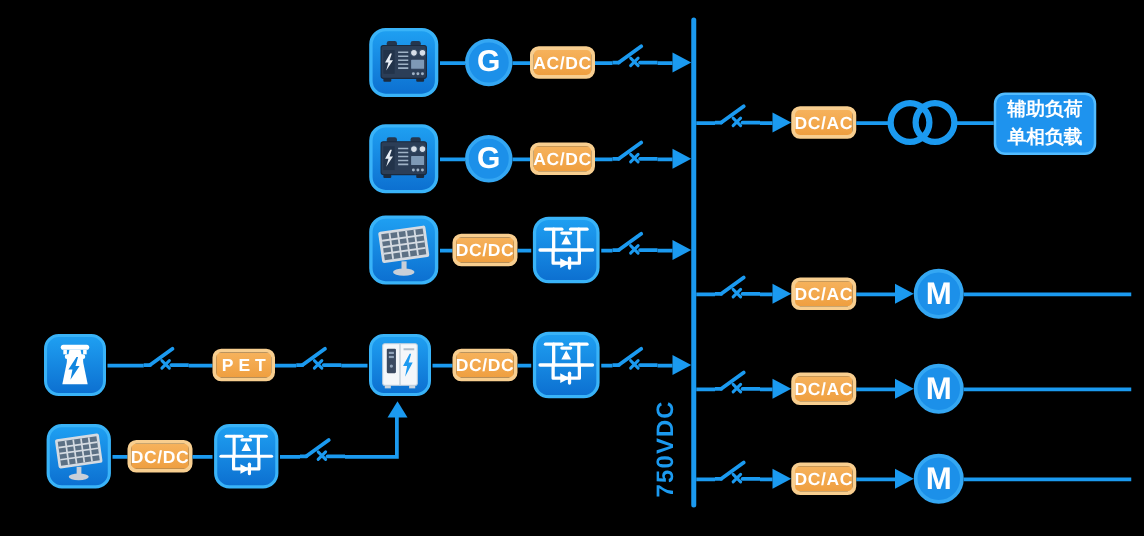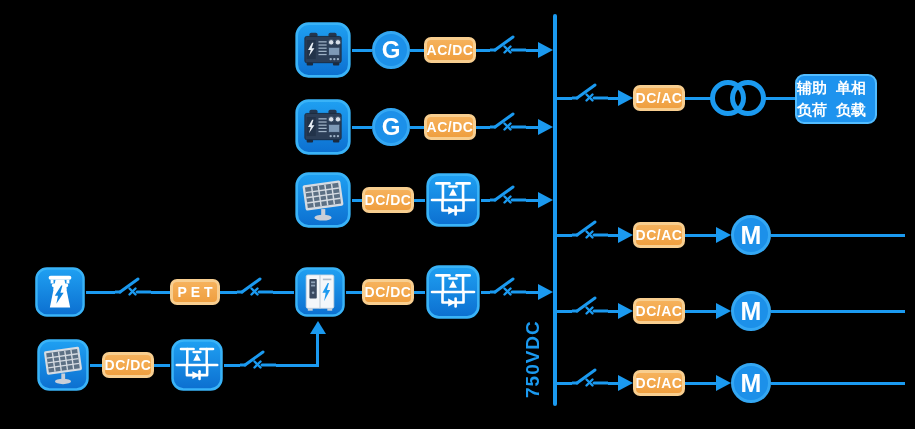--- a/index.html
+++ b/index.html
@@ -40,21 +40,21 @@
   .obox.pet{width:50px;letter-spacing:4px;padding-left:4px;}
 
   .node{position:absolute;border-radius:50%;background:var(--node-fill);
     border:3px solid var(--node-border);display:flex;align-items:center;justify-content:center;
     color:var(--text);font-weight:bold;}
   .node.g{width:38px;height:38px;font-size:24px;}
   .node.m{width:40px;height:40px;font-size:25px;}
 
   .aux-box{position:absolute;left:795px;top:74px;width:82px;height:50px;
     background:var(--load-fill);border:2px solid var(--load-border);border-radius:9px;
-    display:flex;flex-direction:row;align-items:center;justify-content:center;
+    display:flex;flex-direction:column;align-items:center;justify-content:center;
     color:var(--text);font-size:15px;font-weight:bold;line-height:1.45;}
 
   .bus-label{position:absolute;left:522px;top:306px;width:26px;height:106px;
     writing-mode:vertical-rl;transform:rotate(180deg);text-align:center;
     color:var(--line);font-size:19px;font-weight:bold;letter-spacing:1px;}
 </style>
 </head>
 <body>
 
 <div class="stage">

